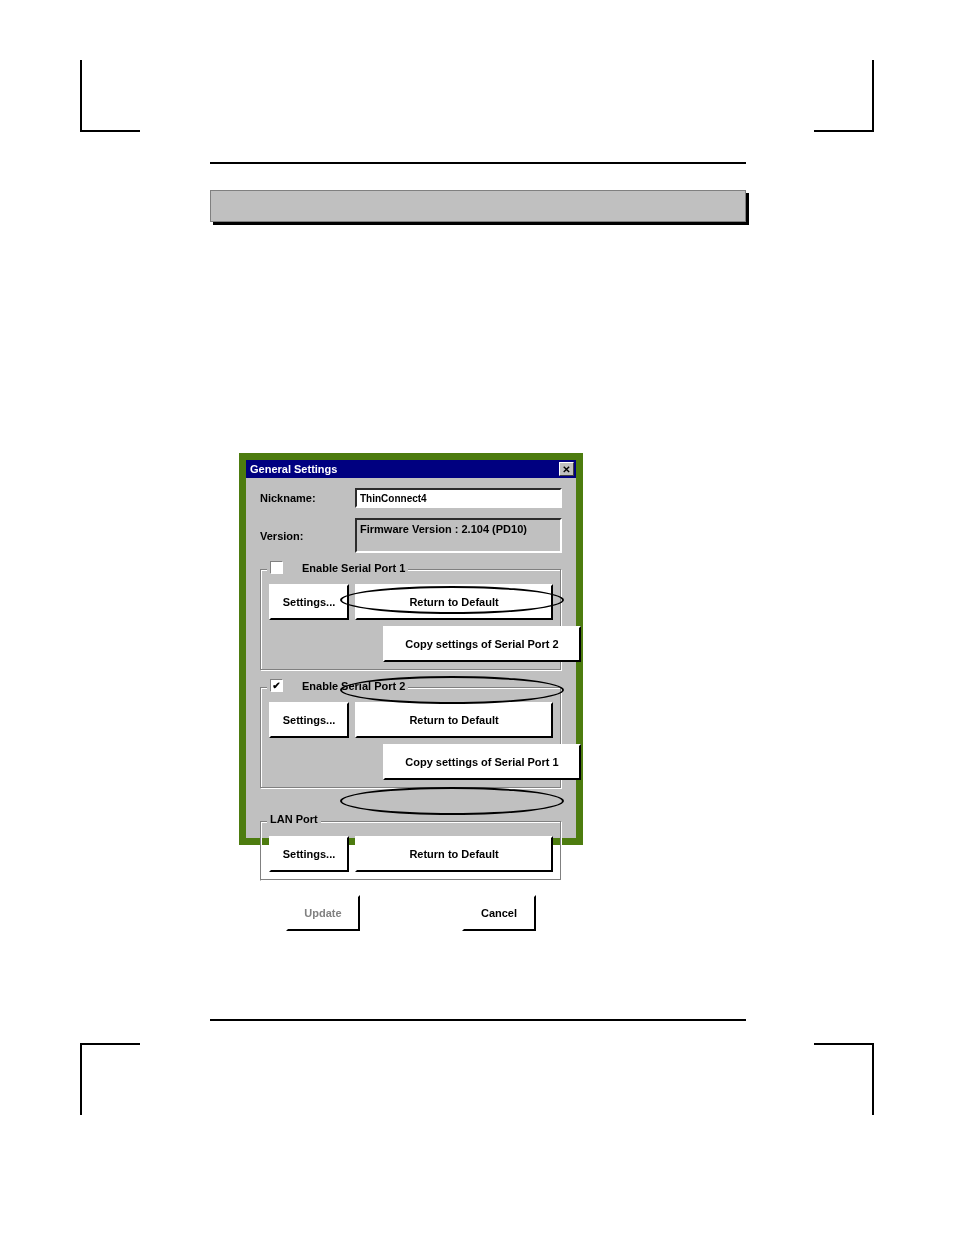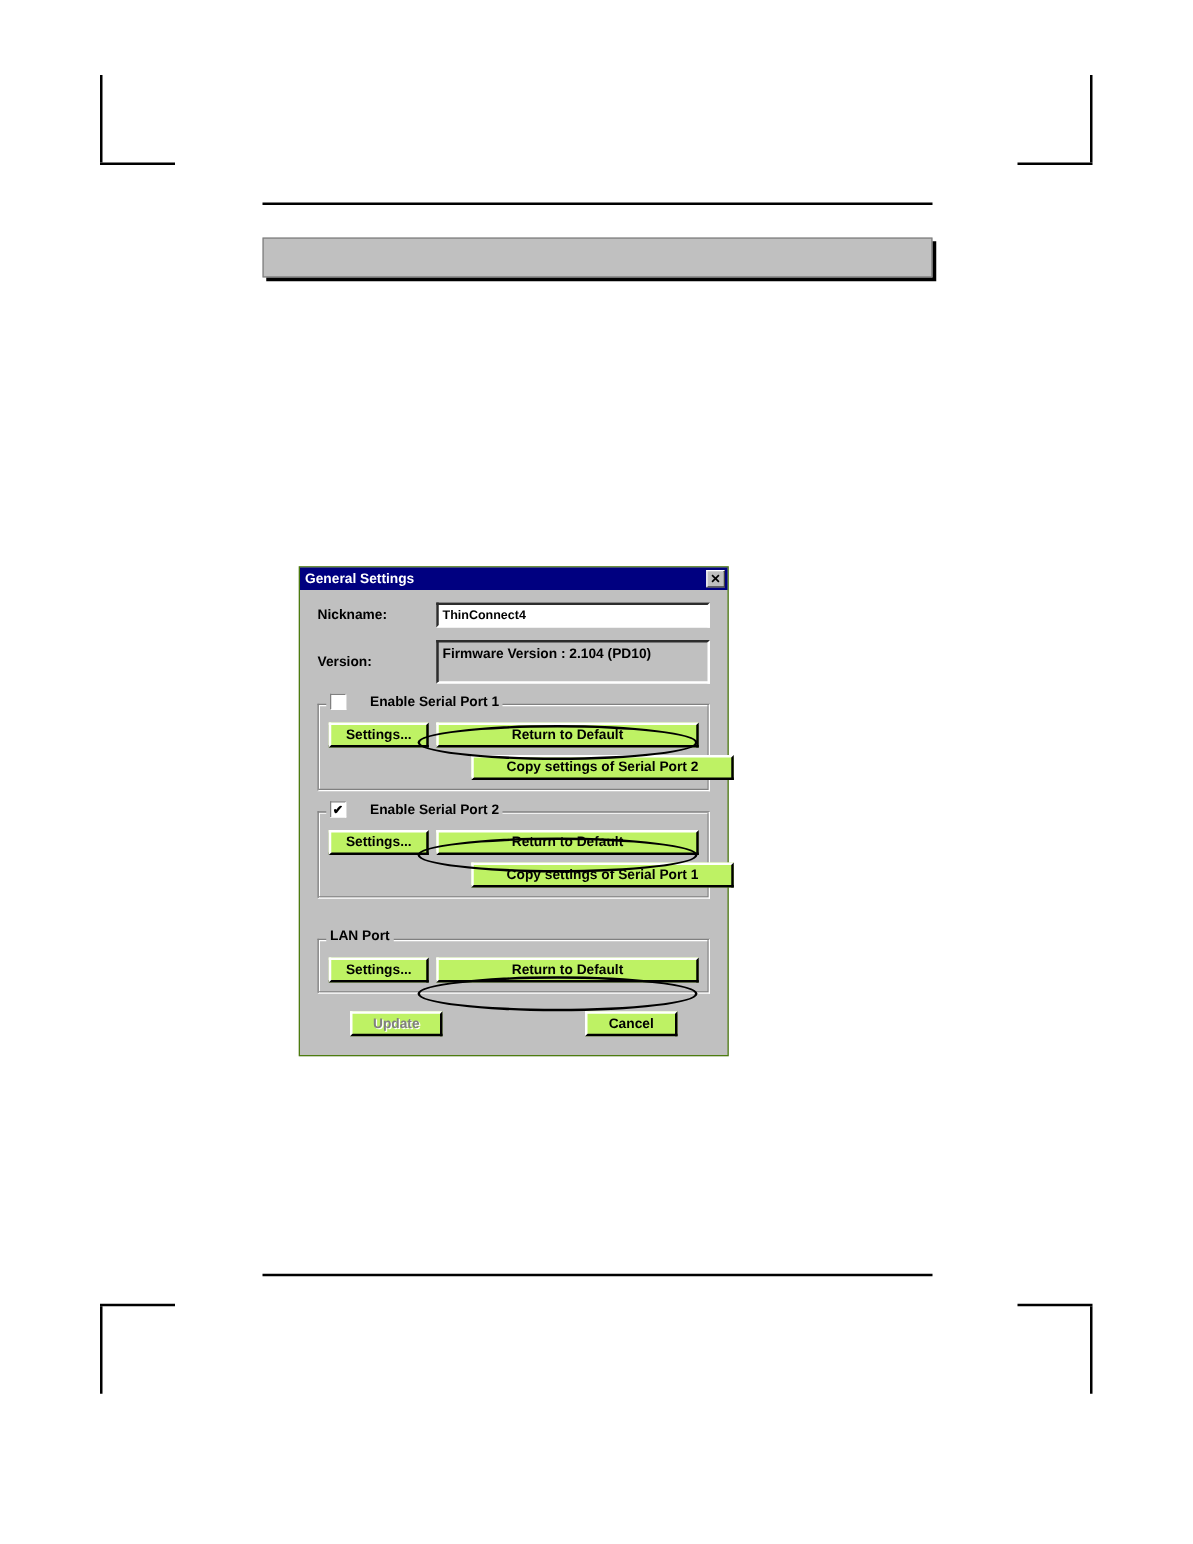--- a/index.html
+++ b/index.html
@@ -104,21 +104,21 @@
       border: 1px solid #808080;
       box-shadow: 3px 3px 0 #000;
     }
     .dialog {
       position: absolute;
       top: 453px;
       left: 239px;
       width: 344px;
       height: 392px;
       background: #c0c0c0;
-      border: 1px solid #4d7c0f;
+      border: 7px solid #4d7c0f;
       font-size: 11px;
     }
     .titlebar {
       background: #000080;
       color: #fff;
       height: 18px;
       display: flex;
       align-items: center;
       justify-content: space-between;
       padding: 0 2px 0 4px;
@@ -205,27 +205,27 @@
       border: 1px solid #808080;
       border-right-color: #fff;
       border-bottom-color: #fff;
       display: inline-flex;
       align-items: center;
       justify-content: center;
       font-size: 10px;
       cursor: pointer;
     }
     .btn {
-      background: #bef264;
+      background: #ffffff;
       border: 2px outset #fff;
       border-right-color: #404040;
       border-bottom-color: #404040;
       font-weight: bold;
       font-size: 11px;
-      height: 20px;
+      height: 36px;
       cursor: pointer;
       display: flex;
       align-items: center;
       justify-content: center;
       padding: 0 6px;
     }
     .btn.disabled {
       color: #808080;
       text-shadow: 1px 1px 0 #fff;
     }

